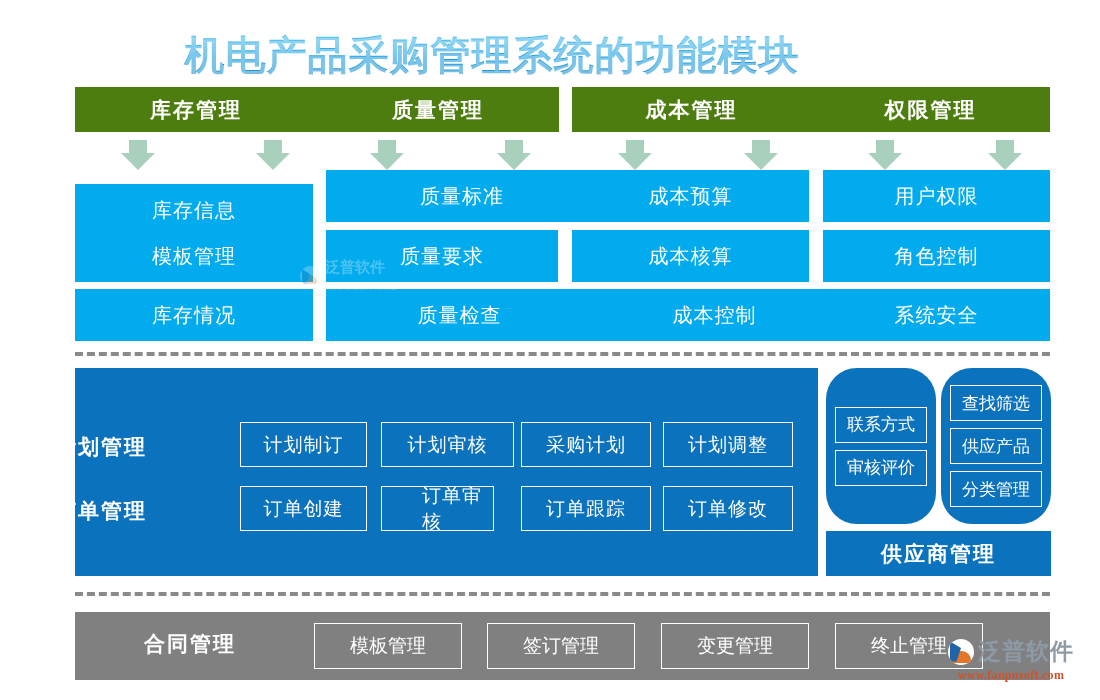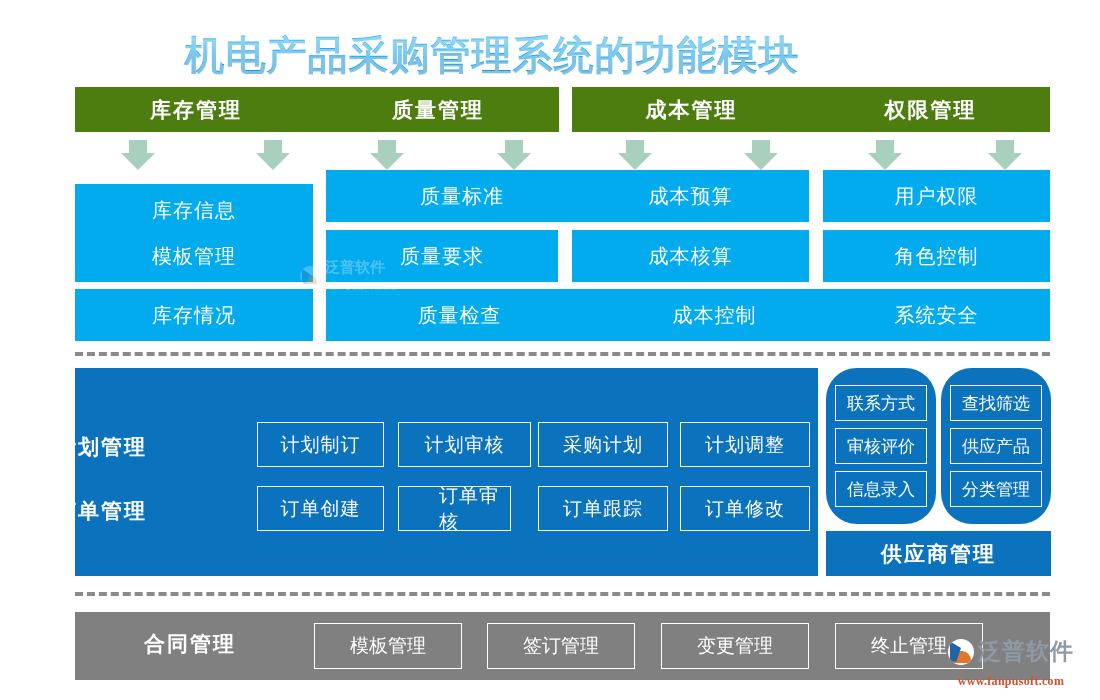--- a/index.html
+++ b/index.html
@@ -94,21 +94,20 @@
   #label-order { top:497px; }
 
   .obox {
     position:absolute; height:45px;
     border:1px solid #ffffff;
     color:#ffffff; font-size:19px;
     font-family:Liberation Sans, sans-serif;
     display:flex; align-items:center; justify-content:center;
     letter-spacing:1px;
     background:transparent;
-    margin-left:17px;
   }
 
   
   .sup-panel {
     position:absolute; top:368px; width:110px; height:156px;
     background:#0b72bd;
     display:flex; flex-direction:column;
     align-items:center; justify-content:center;
     gap:7px;
     border-radius:31px;
@@ -201,21 +200,21 @@
     clip-path:polygon(0 0,100% 32%,58% 100%,0 100%);
   }
   #logo .logo-text {
     font-size:23px; font-weight:bold; color:#8e9aa6;
     font-family:"Liberation Serif","DejaVu Serif",serif;
     letter-spacing:1px;
   }
   #logo .logo-url {
     font-size:12px; color:#d2502a; font-weight:bold;
     font-family:"Liberation Serif","DejaVu Serif",serif;
-    margin-top:7px; letter-spacing:.3px;
+    margin-top:1px; letter-spacing:.3px;
   }
 </style>
 </head>
 <body>
 
 <div id="title">机电产品采购管理系统的功能模块</div>
 
 <div class="hdr-bar" id="hdr-bar-left">
   <div class="hdr-label">库存管理</div>
   <div class="hdr-label">质量管理</div>
@@ -295,21 +294,20 @@
 <div class="obox" style="left:663px; top:422px; width:130px;">计划调整</div>
 
 <div class="obox" style="left:240px; top:486px; width:127px;">订单创建</div>
 <div class="obox" style="left:381px; top:486px; width:113px;padding-left:40px;">订单审核</div>
 <div class="obox" style="left:521px; top:486px; width:130px;">订单跟踪</div>
 <div class="obox" style="left:663px; top:486px; width:130px;">订单修改</div>
 
 <div class="sup-panel" id="sup-panel-a">
   <div class="sup-box">联系方式</div>
   <div class="sup-box">审核评价</div>
-  <div class="sup-box">信息录入</div>
 </div>
 <div class="sup-panel" id="sup-panel-b">
   <div class="sup-box">查找筛选</div>
   <div class="sup-box">供应产品</div>
   <div class="sup-box">分类管理</div>
 </div>
 <div id="supplier-title-bar">供应商管理</div>
 
 <div class="dash-sep" id="dash-sep-2"></div>
 

